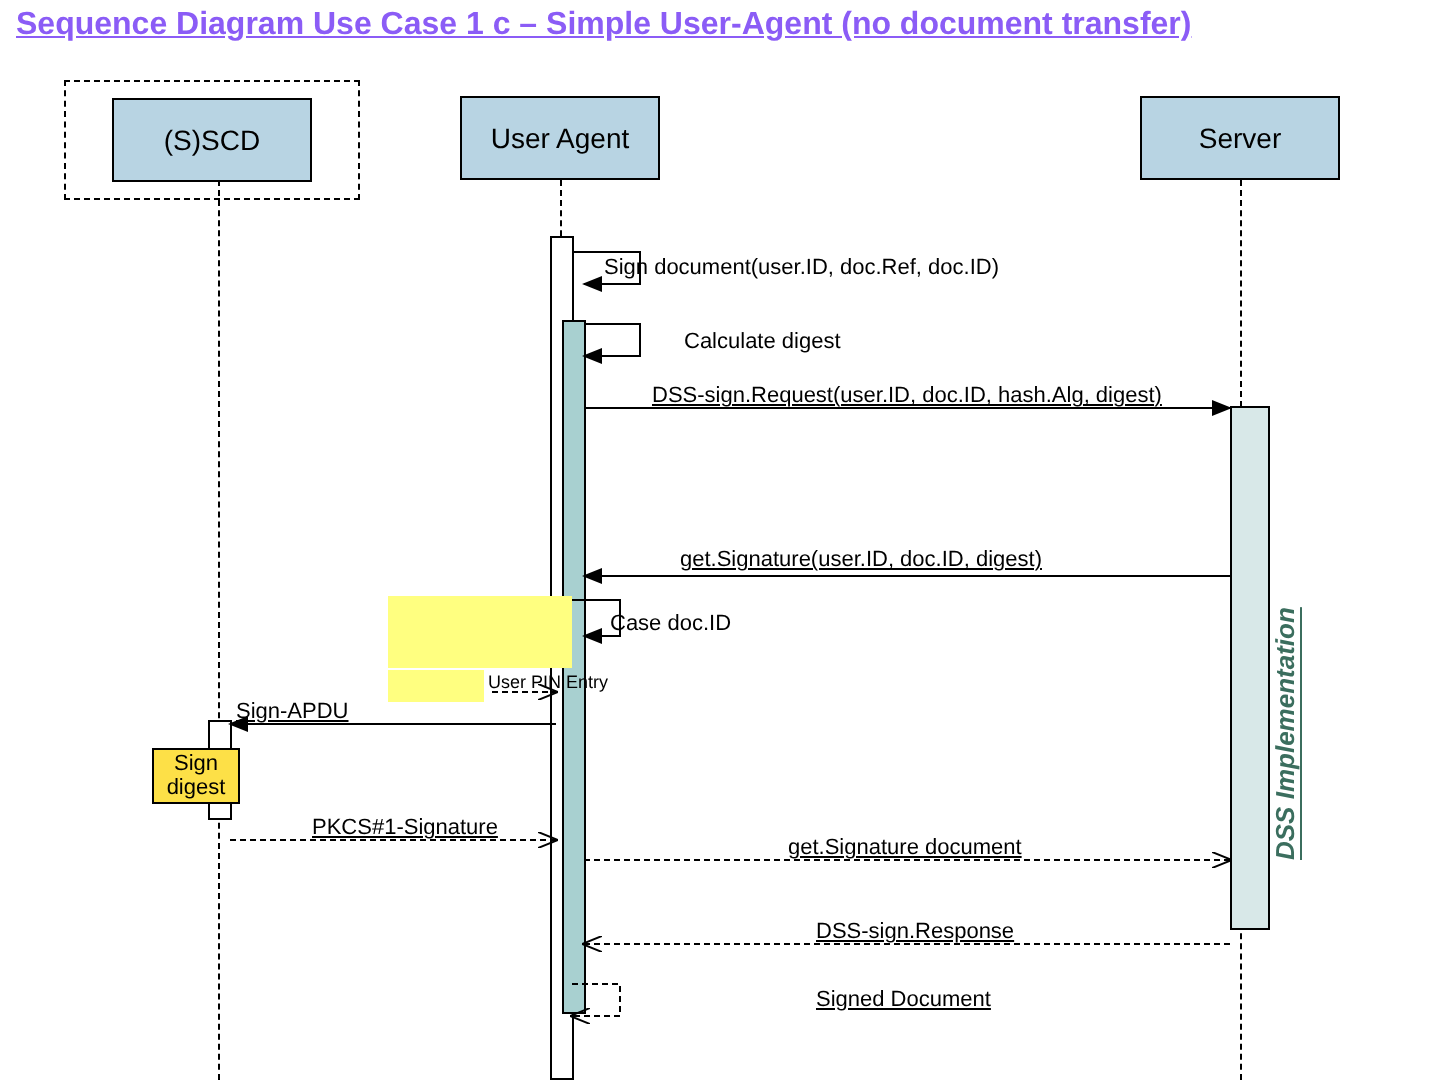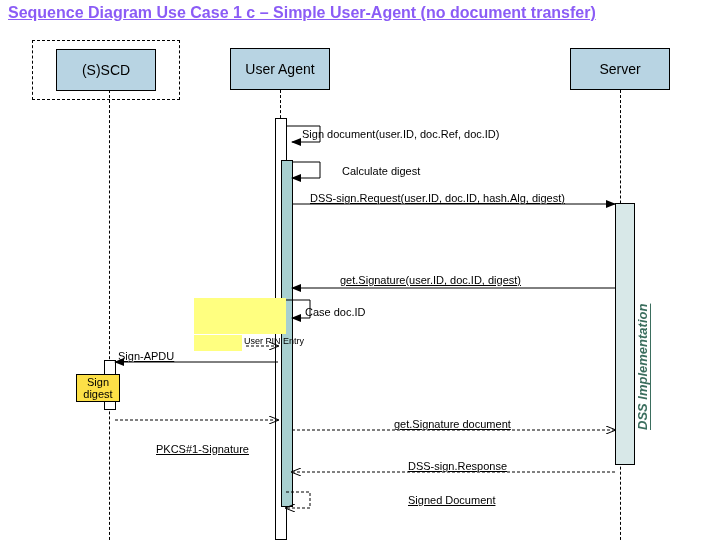--- a/index.html
+++ b/index.html
@@ -132,26 +132,26 @@
 <div class="dss-label" style="left:635px; top:270px; height:160px;">DSS Implementation</div>
 
 <div class="highlight" style="left:194px; top:298px; width:92px; height:36px;"></div>
 <div class="highlight" style="left:194px; top:335px; width:48px; height:16px;"></div>
 
 <div class="note-box" style="left:76px; top:374px; width:44px; height:28px;">Sign
 digest</div>
 
 <div class="msg-label" style="left:302px; top:128px;">Sign document(user.ID, doc.Ref, doc.ID)</div>
 <div class="msg-label" style="left:310px; top:165px;margin-left:32px;">Calculate digest</div>
-<div class="msg-label ul" style="left:310px; top:192px;">DSS-sign.Request(user.ID, doc.ID, hash.Alg, digest)</div>
+<div class="msg-label ul" style="left:326px; top:192px;">DSS-sign.Request(user.ID, doc.ID, hash.Alg, digest)</div>
 <div class="msg-label ul" style="left:340px; top:274px;">get.Signature(user.ID, doc.ID, digest)</div>
 <div class="msg-label" style="left:305px; top:306px;">Case doc.ID</div>
 <div class="pin-label" style="left:200px; top:336px;margin-left:44px;">User PIN Entry</div>
 <div class="msg-label ul" style="left:118px; top:350px;">Sign-APDU</div>
-<div class="msg-label ul" style="left:156px; top:408px;margin-top:35px;">PKCS#1-Signature</div>
+<div class="msg-label ul" style="left:156px; top:408px;">PKCS#1-Signature</div>
 <div class="msg-label ul" style="left:394px; top:418px;">get.Signature document</div>
 <div class="msg-label ul" style="left:408px; top:460px;">DSS-sign.Response</div>
 <div class="msg-label ul" style="left:408px; top:494px;">Signed Document</div>
 
 <svg class="arrows">
   <defs>
     <marker id="arrow-solid" markerWidth="10" markerHeight="8" refX="9" refY="4" orient="auto">
       <path d="M0,0 L10,4 L0,8 Z" fill="#000"></path>
     </marker>
     <marker id="arrow-open" markerWidth="10" markerHeight="8" refX="9" refY="4" orient="auto">

